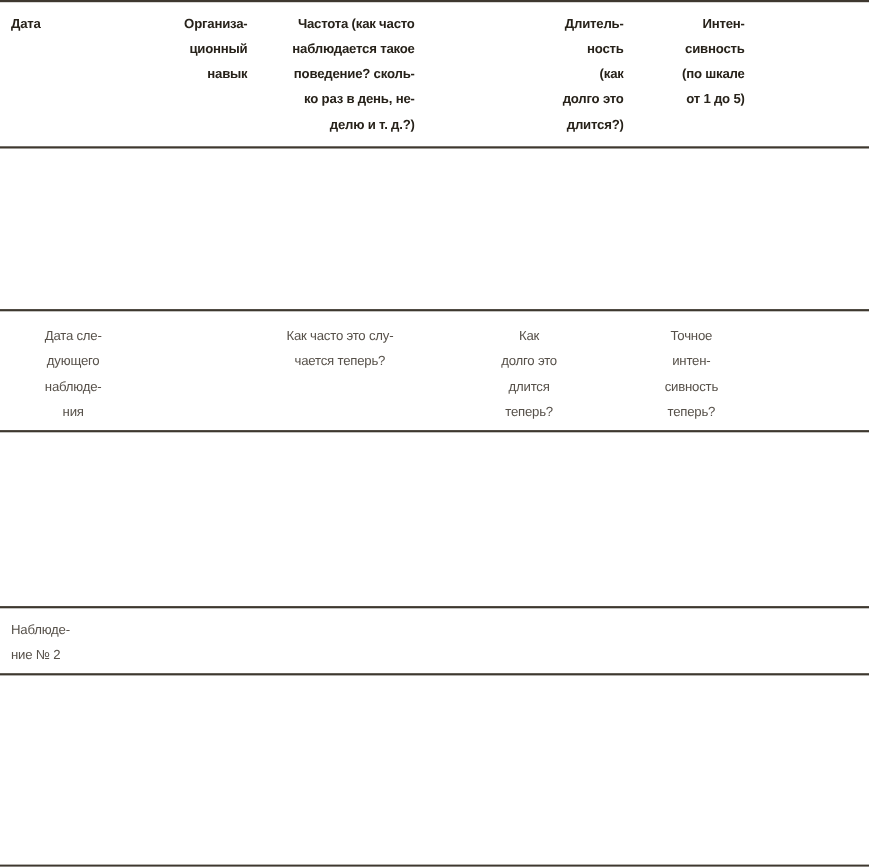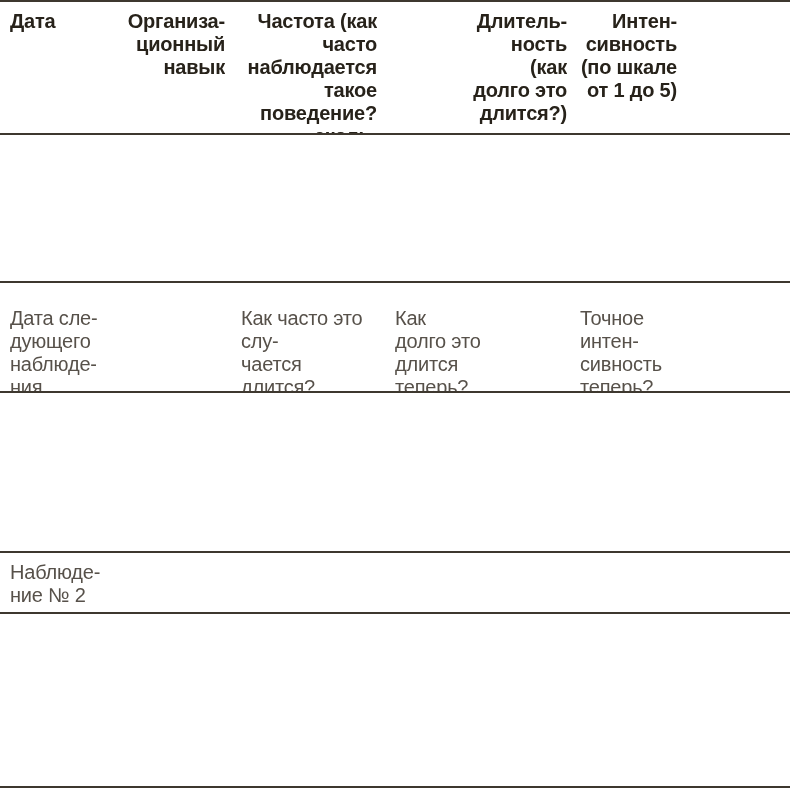--- a/index.html
+++ b/index.html
@@ -23,35 +23,35 @@
     border-top: 2px solid var(--rule);
   }
   .row {
     display: grid;
     grid-template-columns: 113px 102px 152px 190px 110px 103px;
     padding: 0 10px;
     border-bottom: 2px solid var(--rule);
   }
   .cell {
     white-space: pre-line;
-    font-size: 20px;
+    font-size: 12px;
     line-height: 23px;
     letter-spacing: -0.2px;
     overflow: hidden;
   }
   
   .row-header  { height: 133px; }
   .row-empty-1 { height: 148px; }
   .row-follow  { height: 110px; }
   .row-empty-2 { height: 160px; }
   .row-obs     { height: 61px;  }
   .row-empty-3 { height: 174px; }
 
   .row-header .cell { padding-top: 8px; }
-  .row-follow .cell { padding-top: 24px; }
+  .row-follow .cell { padding-top: 11px; text-align: center; }
   .row-obs    .cell { padding-top: 8px; }
 
   .hc {
     font-weight: 700;
     color: var(--header_text);
     text-align: right;
   }
   .row-header .c1 { text-align: left; }
 
   .bc {
@@ -92,21 +92,21 @@
 
   <div class="row row-empty-1"></div>
 
   <div class="row row-follow">
     <div class="cell bc c1">Дата сле-
 дующего
 наблюде-
 ния</div>
     <div class="cell bc c2"></div>
     <div class="cell bc c4 pl16">Как часто это слу-
-чается длится?</div>
+чается теперь?</div>
     <div class="cell bc c5 pl18">Как
 долго это
 длится
 теперь?</div>
     <div class="cell bc c6 pl13">Точное
 интен-
 сивность
 теперь?</div>
   </div>
 

